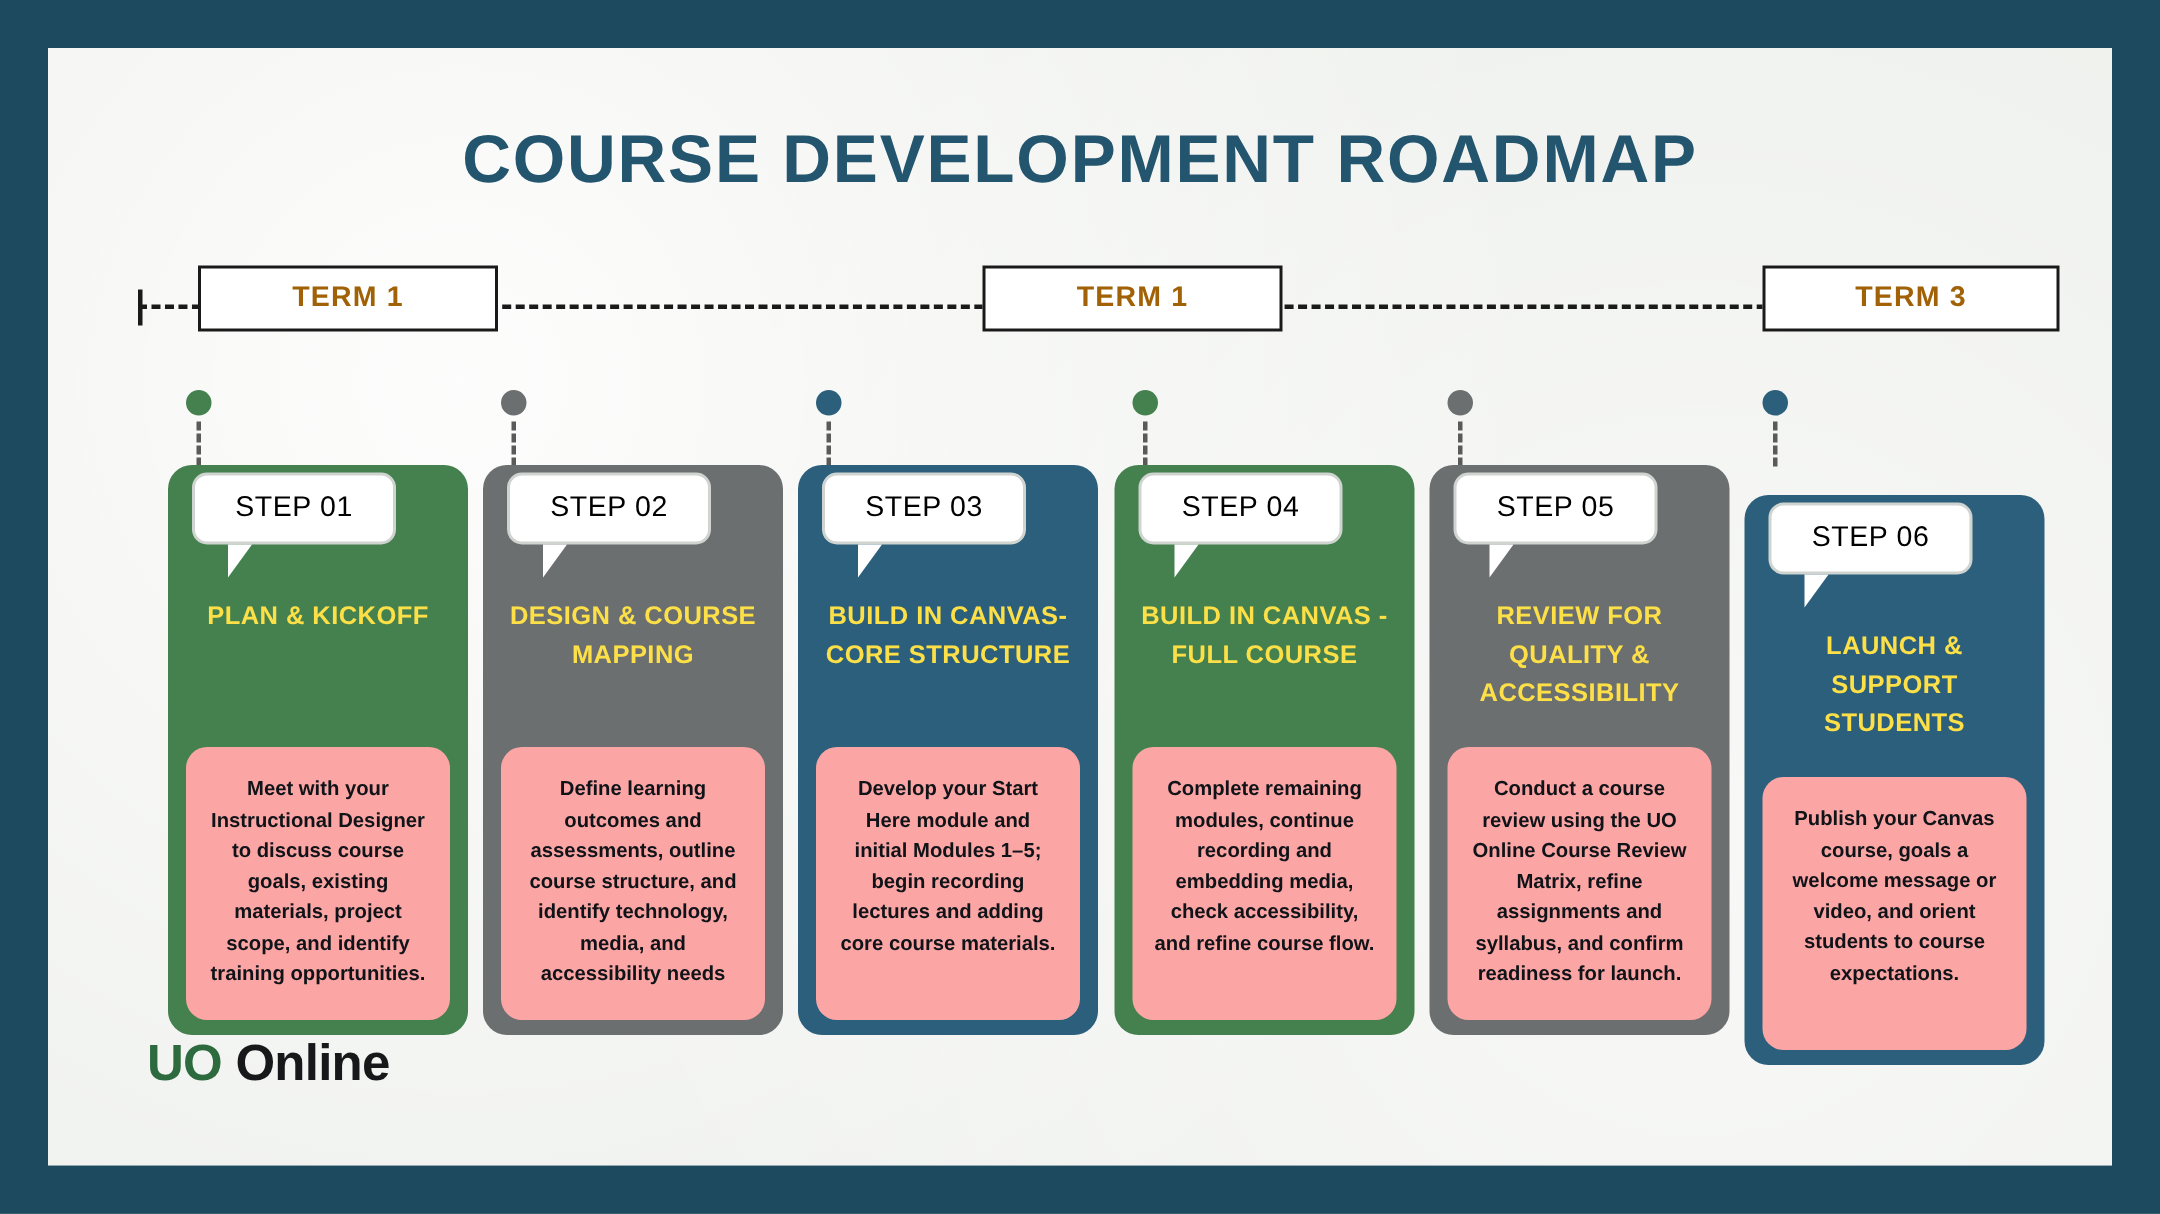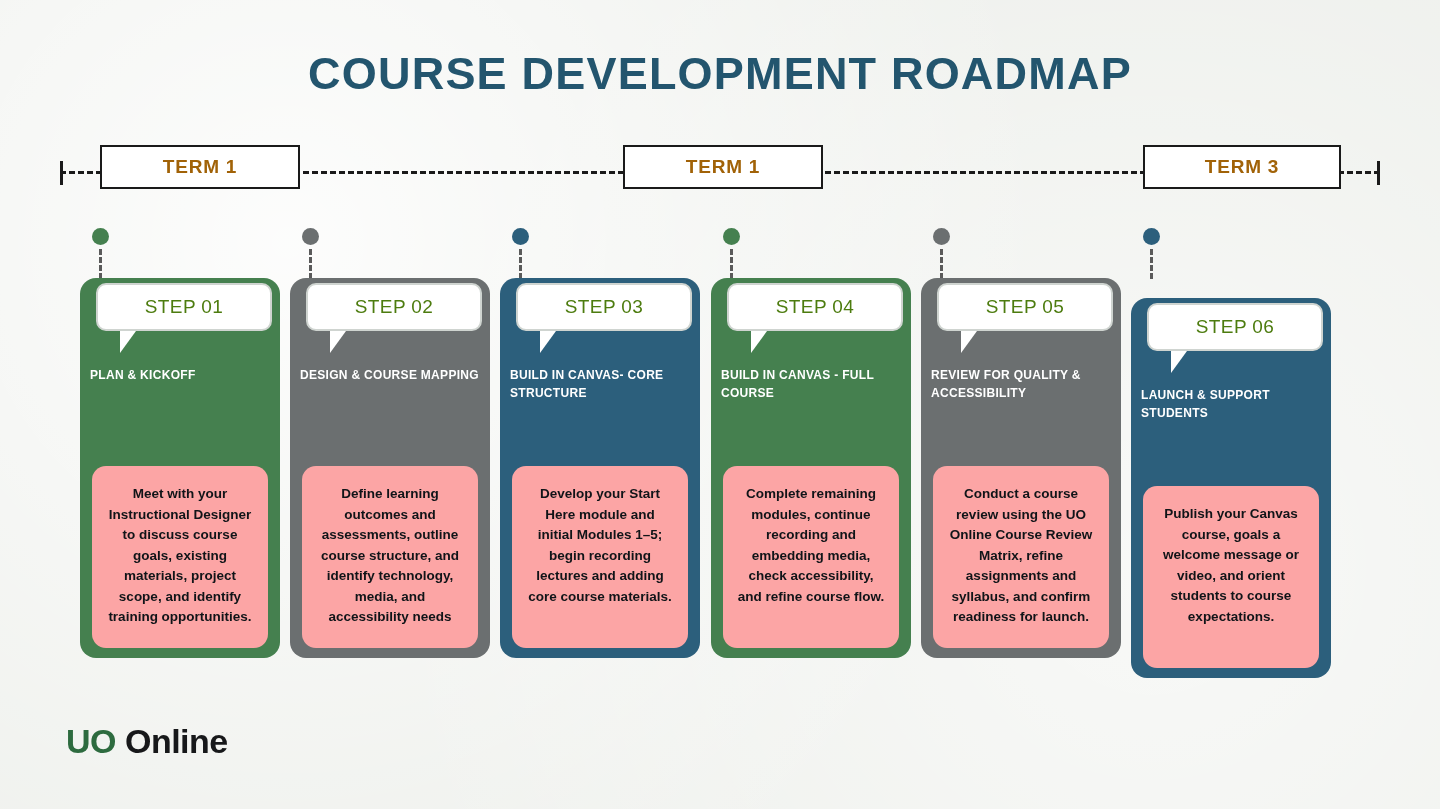--- a/index.html
+++ b/index.html
@@ -7,21 +7,21 @@
     width: 1440px; height: 809px;
     font-family: "Liberation Sans", sans-serif;
     background: #1d4a5f;
     overflow: hidden;
   }
   .frame {
     position: absolute;
     left: 0; top: 0;
     width: 1440px; height: 809px;
     background: #1d4a5f;
-    padding: 0;
+    padding: 32px;
   }
   .canvas {
     position: relative;
     width: 100%; height: 100%;
     background: #eef0ec;
     background-image:
       radial-gradient(circle at 20% 30%, rgba(255,255,255,0.85) 0%, rgba(235,238,233,0) 60%),
       radial-gradient(circle at 80% 70%, rgba(255,255,255,0.6) 0%, rgba(232,235,230,0) 60%);
     overflow: hidden;
   }
@@ -95,46 +95,47 @@
   .card {
     position: absolute;
     top: 278px;
     width: 200px;
     height: 380px;
     border-radius: 16px;
   }
   .bubble {
     position: absolute;
     top: 5px; left: 16px;
-    width: 176px;
+    width: 136px;
     height: 48px;
     background: #ffffff;
     border: 2.5px solid #cfd4d0;
     border-radius: 10px;
     display: flex;
     align-items: center;
     justify-content: center;
     font-size: 19px;
     font-weight: normal;
-    color: #4d7c0f;
+    color: #000000;
     letter-spacing: 0.4px;
   }
   .bubble::after {
     content: "";
     position: absolute;
     left: 22px; top: 46px;
     border-left: 16px solid #ffffff;
     border-top: 0 solid transparent;
     border-bottom: 22px solid transparent;
   }
   .card-head {
     position: absolute;
     top: 88px; left: 10px; right: 10px;
-    color: #ffffff;
-    font-size: 12px;
+    text-align: center;
+    color: #fde047;
+    font-size: 17px;
     font-weight: bold;
     line-height: 1.5;
     letter-spacing: 0.3px;
   }
   .card-body {
     position: absolute;
     left: 12px; right: 12px;
     top: 188px; bottom: 10px;
     background: #fca5a5;
     border-radius: 14px;

